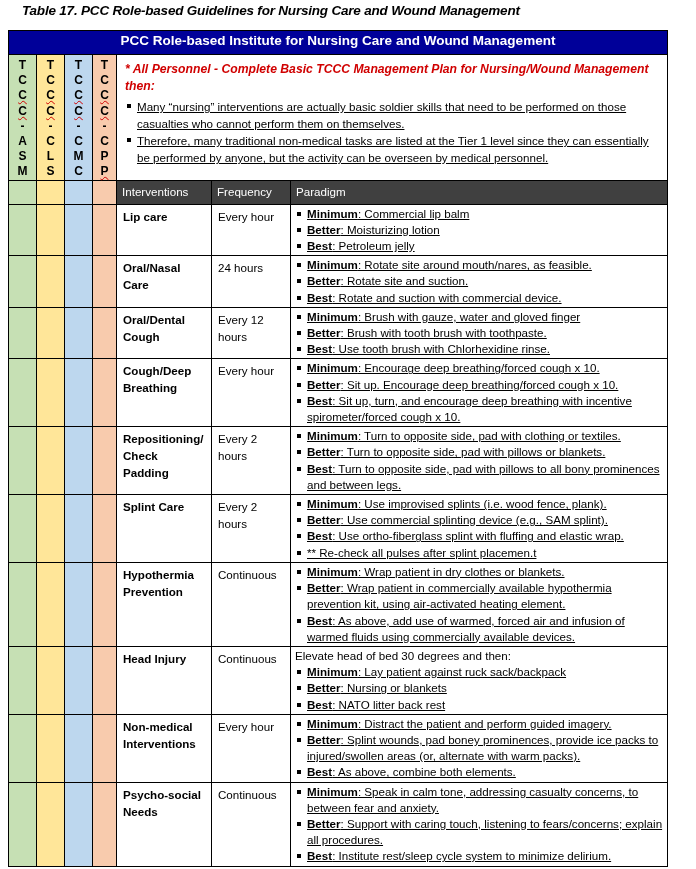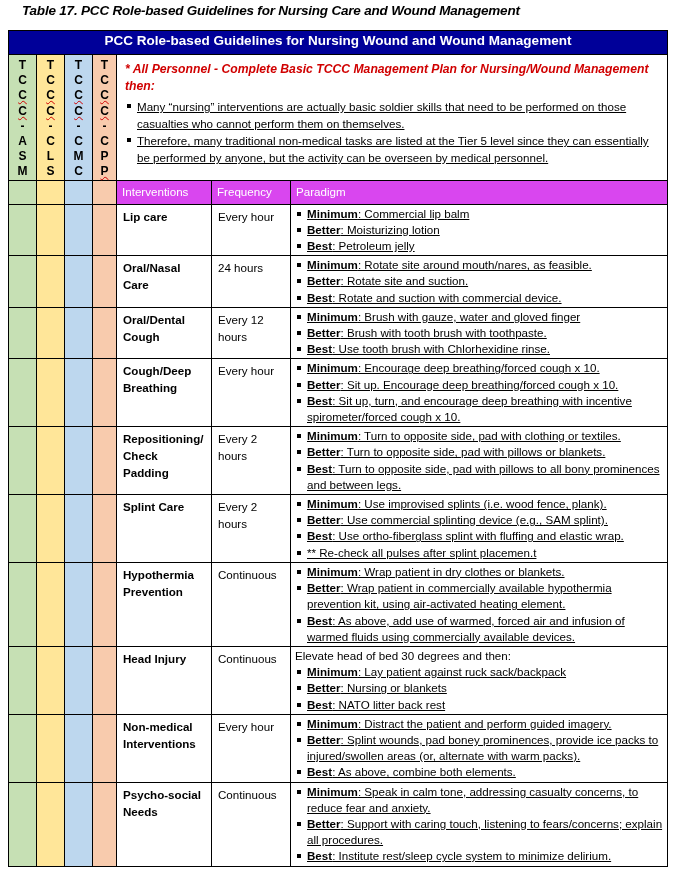--- a/index.html
+++ b/index.html
@@ -12,21 +12,21 @@
   .c-green { background:#c6e0b4; }
   .c-yellow { background:#ffe699; }
   .c-blue { background:#bdd7ee; }
   .c-orange { background:#f8cbad; }
   .squig { text-decoration:underline wavy #d00000; text-decoration-thickness:1px; text-underline-offset:1px; }
   .intro { padding:6px 8px 10px 8px !important; line-height:17px; }
   .intro .red { color:#d00000; font-weight:bold; font-style:italic; font-size:12.2px; margin-bottom:3px; }
   ul { margin:0; padding:0; list-style:none;text-decoration:underline; }
   li { position:relative; padding-left:12px; }
   li::before { content:""; position:absolute; left:2px; top:6px; width:4px; height:4px; background:#000; }
-  .hdr td.h { background:#d946ef; color:#fff; padding:4px 5px 0 5px; height:19px; }
+  .hdr td.h { background:#404040; color:#fff; padding:4px 5px 0 5px; height:19px; }
   .icell { font-weight:bold; padding:3px 6px 2px 6px !important; line-height:17px; }
   .fcell { padding:3px 6px 2px 6px !important; line-height:17px; }
   .pcell { padding:1px 4px 1px 4px !important; line-height:16.2px; }
   .pcell b { font-weight:bold; }
 </style>
 </head>
 <body>
 
 <div class="caption">Table 17.  PCC Role-based Guidelines for Nursing Care and Wound Management</div>
 
@@ -35,21 +35,21 @@
     <col style="width:28px">
       <col style="width:28px">
       <col style="width:28px">
       <col style="width:24px">
     <col style="width:95px">
       <col style="width:79px">
       <col>
   </colgroup>
   <tbody id="tbody">
     <tr class="banner">
-      <td colspan="7">PCC Role-based Guidelines for Nursing Wound and Wound Management</td>
+      <td colspan="7">PCC Role-based Institute for Nursing Care and Wound Management</td>
     </tr>
     <tr id="intro-row">
       <td class="role c-green">
           <div>T</div>
           <div>C</div>
           <div class="squig">C</div>
           <div class="squig">C</div>
           <div>-</div>
           <div>A</div>
           <div>S</div>
@@ -82,21 +82,21 @@
           <div class="squig">C</div>
           <div>-</div>
           <div>C</div>
           <div>P</div>
           <div class="squig">P</div>
         </td>
     <td colspan="3" class="intro">
         <div class="red">* All Personnel - Complete Basic TCCC Management Plan for Nursing/Wound Management then:</div>
         <ul>
           <li>Many “nursing” interventions are actually basic soldier skills that need to be performed on those casualties who cannot perform them on themselves.</li>
-          <li>Therefore, many traditional non-medical tasks are listed at the Tier 5 level since they can essentially be performed by anyone, but the activity can be overseen by medical personnel.</li>
+          <li>Therefore, many traditional non-medical tasks are listed at the Tier 1 level since they can essentially be performed by anyone, but the activity can be overseen by medical personnel.</li>
         </ul>
       </td>
       </tr>
     <tr class="hdr" id="hdr-row">
         <td class="c-green"></td>
         <td class="c-yellow"></td>
         <td class="c-blue"></td>
         <td class="c-orange"></td>
       <td class="h">Interventions</td>
       <td class="h">Frequency</td>
@@ -241,20 +241,20 @@
       </tr>
       <tr>
         <td class="c-green"></td>
         <td class="c-yellow"></td>
         <td class="c-blue"></td>
         <td class="c-orange"></td>
         <td class="icell">Psycho-social Needs</td>
         <td class="fcell">Continuous</td>
         <td class="pcell">
           <ul>
-            <li><b>Minimum</b><span>: Speak in calm tone, addressing casualty concerns, to reduce fear and anxiety.</span></li>
+            <li><b>Minimum</b><span>: Speak in calm tone, addressing casualty concerns, to between fear and anxiety.</span></li>
             <li><b>Better</b><span>: Support with caring touch, listening to fears/concerns; explain all procedures.</span></li>
             <li><b>Best</b><span>: Institute rest/sleep cycle system to minimize delirium.</span></li>
           </ul>
         </td>
       </tr>
     </tbody>
 </table>
 
 </body></html>

